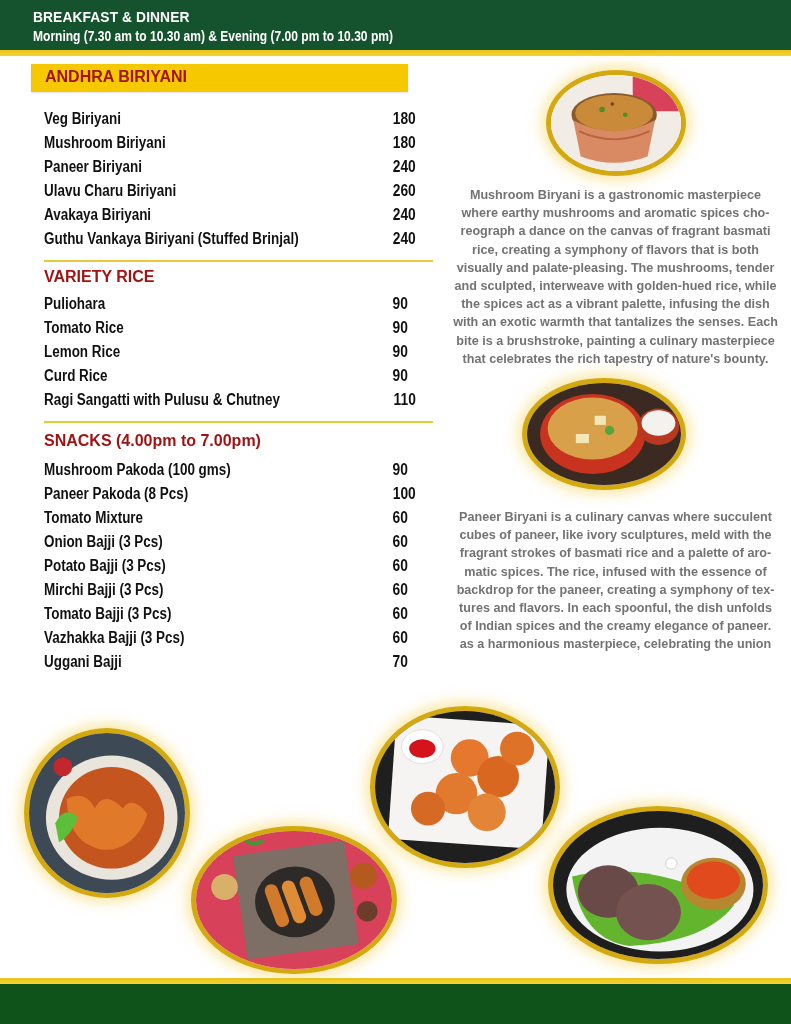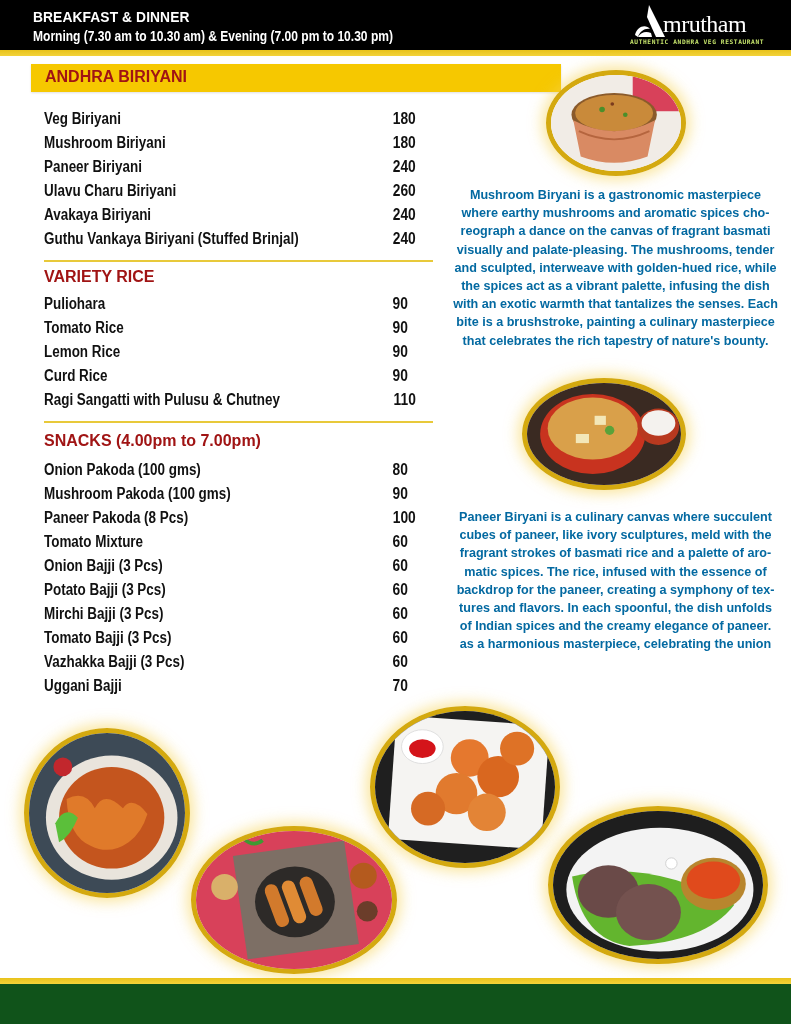--- a/index.html
+++ b/index.html
@@ -2,21 +2,21 @@
 <html><head>
 <meta charset="utf-8">
 <style>
   * { margin: 0; padding: 0; box-sizing: border-box; }
   html, body { width: 791px; height: 1024px; overflow: hidden; background: #ffffff; }
   body { position: relative; font-family: "Liberation Sans", "DejaVu Sans", sans-serif; }
 
   
   .header {
     position: absolute; left: 0; top: 0; width: 791px; height: 50px;
-    background: #000000;
+    background: #14532d;
   }
   .header-stripe {
     position: absolute; left: 0; top: 50px; width: 791px; height: 6px;
     background: linear-gradient(#e8c21a, #f3d33a);
   }
   .header-title {
     position: absolute; left: 33px; top: 8px; color: #ffffff;
     font-family: "Liberation Sans", sans-serif; font-weight: bold;
     font-size: 15px; letter-spacing: 0.1px; transform: scaleX(0.92); transform-origin: left;
   }
@@ -30,21 +30,21 @@
     position: absolute; left: 35px; top: 9px; color: #ffffff;
     font-family: "Liberation Serif", "DejaVu Serif", serif; font-size: 24px; letter-spacing: -0.5px;
   }
   .logo-tag {
     position: absolute; left: 2px; top: 36px; color: #c5e36b;
     font-family: "DejaVu Sans Mono", monospace; font-weight: bold; font-size: 6.2px; letter-spacing: 0.6px; white-space: nowrap;
   }
 
   
   .banner {
-    position: absolute; left: 31px; top: 64px; width: 530px; height: 28px;
+    position: absolute; left: 31px; top: 64px; width: 377px; height: 28px;
     background: #f6c800; box-shadow: 0 1px 2px rgba(0,0,0,0.12);
   }
   .section-title {
     position: absolute; color: #a01414; font-weight: bold; font-size: 16px;
     font-family: "Liberation Sans", sans-serif; white-space: nowrap;
   }
   .banner .section-title { left: 14px; top: 4px; }
 
   .divider { position: absolute; left: 44px; width: 389px; height: 2px; background: #e8c93a; }
 
@@ -52,21 +52,21 @@
   .menu-list { position: absolute; left: 44px; width: 372px; }
   .menu-row {
     position: relative; height: 24px; font-weight: bold; color: #111;
     font-size: 16px; white-space: nowrap;
   }
   .menu-row .name { position: absolute; left: 0; top: 0; transform: scaleX(0.84); transform-origin: left; }
   .menu-row .price { position: absolute; right: 0; top: 0; transform: scaleX(0.86); transform-origin: right; }
 
   
   .desc {
-    position: absolute; color: #0369a1; font-weight: bold; font-size: 12.6px;
+    position: absolute; color: #737373; font-weight: bold; font-size: 12.6px;
     line-height: 18.2px; text-align: center; font-family: "Liberation Sans", sans-serif;
   }
 
   
   .photo {
     position: absolute; border-radius: 50%; border: 5px solid #d4a90f;
     box-shadow: 0 0 14px 4px rgba(246, 210, 80, 0.55); overflow: hidden;
   }
   .photo svg { width: 100%; height: 100%; display: block; }
 
@@ -76,29 +76,20 @@
     background: linear-gradient(#e8c21a, #f3d33a);
   }
   .footer { position: absolute; left: 0; top: 984px; width: 791px; height: 40px; background: #10531a; }
 </style>
 </head>
 <body>
 
 <div class="header">
   <div class="header-title">BREAKFAST &amp; DINNER</div>
   <div class="header-hours">Morning  (7.30 am to 10.30 am) &amp; Evening (7.00 pm to 10.30 pm)</div>
-  <div class="logo">
-    <svg class="logo-mark" width="34" height="34" viewBox="0 0 34 34">
-      <polygon points="17,1 33,33 24,33 15,13" fill="#ffffff"></polygon>
-      <path d="M3,31 C5,22 14,20 18,25 C13,24 8,27 6,33 Z" fill="#ffffff"></path>
-      <path d="M6,33 C9,28 14,27 19,29 L20,33 Z" fill="#ffffff"></path>
-    </svg>
-    <span class="logo-word">mrutham</span>
-    <span class="logo-tag">AUTHENTIC ANDHRA VEG RESTAURANT</span>
-  </div>
 </div>
 <div class="header-stripe"></div>
 
 <div class="banner">
   <span class="section-title">ANDHRA BIRIYANI</span>
 </div>
 
 <div class="menu-list" style="top:110px;">
   <div class="menu-row">
       <span class="name">Veg Biriyani</span>
@@ -149,24 +140,20 @@
   <div class="menu-row">
       <span class="name">Ragi Sangatti with Pulusu &amp; Chutney</span>
       <span class="price">110</span>
     </div>
 </div>
 
 <div class="divider" style="top:421px;"></div>
 
 <span class="section-title" style="left:44px; top:432px;">SNACKS (4.00pm to 7.00pm)</span>
 <div class="menu-list" style="top:461px;">
-  <div class="menu-row">
-      <span class="name">Onion Pakoda (100 gms)</span>
-      <span class="price" style="right:8px">80</span>
-    </div>
   <div class="menu-row">
       <span class="name">Mushroom Pakoda (100 gms)</span>
       <span class="price" style="right:8px">90</span>
     </div>
   <div class="menu-row">
       <span class="name">Paneer Pakoda (8 Pcs)</span>
       <span class="price">100</span>
     </div>
   <div class="menu-row">
       <span class="name">Tomato Mixture</span>
@@ -209,20 +196,21 @@
       <circle cx="66" cy="32" r="2" fill="#7a3b1e"></circle>
     <path d="M24,50 Q68,74 112,50 L104,90 Q68,104 32,90 Z" fill="#d98a63"></path>
     <path d="M30,62 Q68,80 106,62" stroke="#b5653e" stroke-width="2" fill="none"></path>
   </svg>
 </div>
 
 <div class="desc" style="left:444px; top:186px; width:343px;">
   <div>Mushroom Biryani is a gastronomic masterpiece</div>
   <div>where earthy mushrooms and aromatic spices cho-</div>
   <div>reograph a dance on the canvas of fragrant basmati</div>
+  <div>rice, creating a symphony of flavors that is both</div>
   <div>visually and palate-pleasing. The mushrooms, tender</div>
   <div>and sculpted, interweave with golden-hued rice, while</div>
   <div>the spices act as a vibrant palette, infusing the dish</div>
   <div>with an exotic warmth that tantalizes the senses. Each</div>
   <div>bite is a brushstroke, painting a culinary masterpiece</div>
   <div>that celebrates the rich tapestry of nature's bounty.</div>
 </div>
 
 <div class="photo" style="left:522px; top:378px; width:164px; height:112px;">
   <svg viewBox="0 0 164 112" preserveAspectRatio="none">

